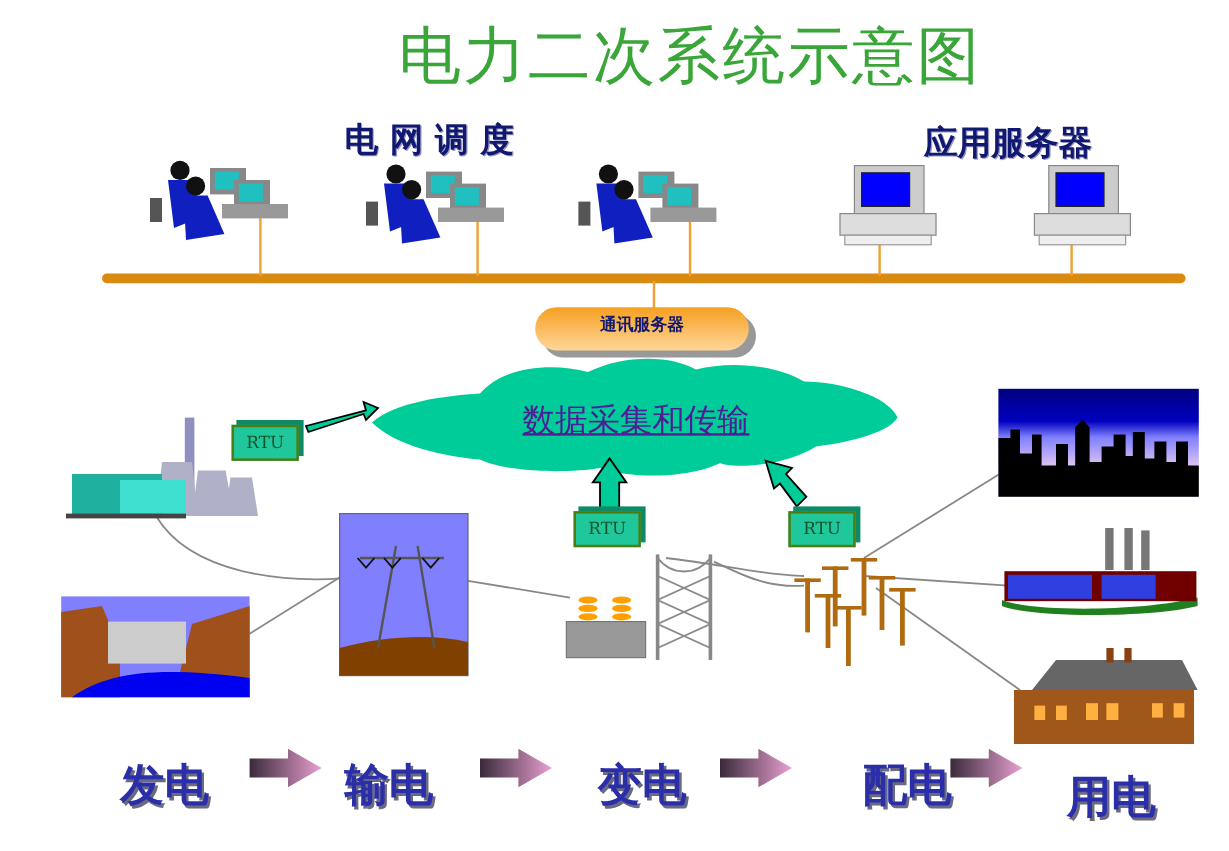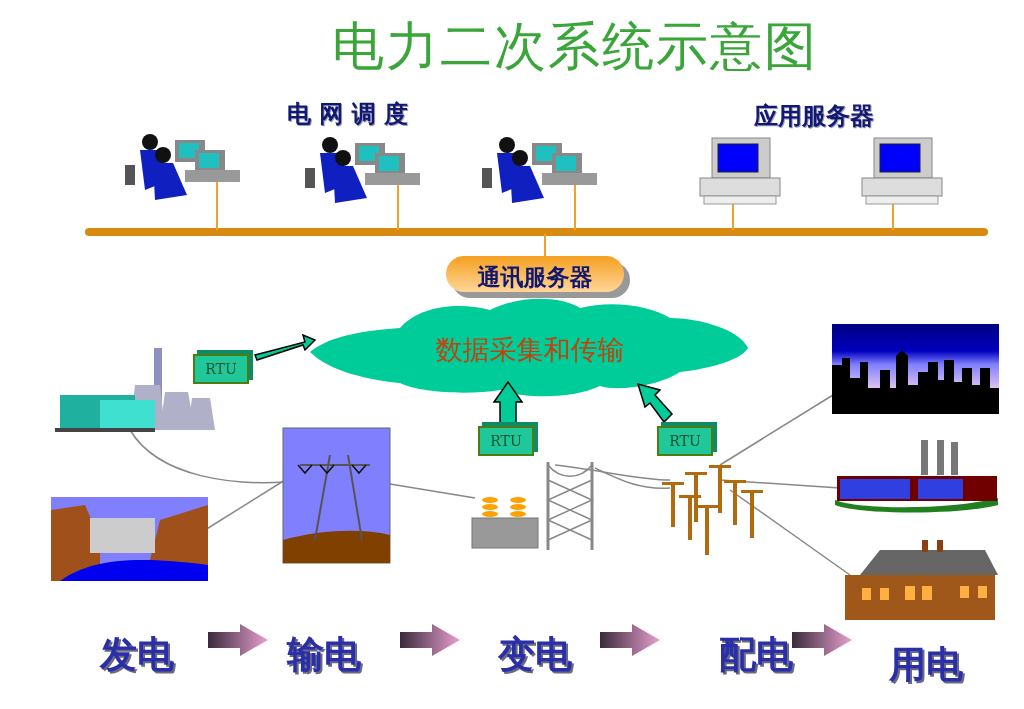--- a/index.html
+++ b/index.html
@@ -1,30 +1,30 @@
 <!DOCTYPE html>
 <html><head>
 <meta charset="utf-8">
 <style>
   html,body{margin:0;padding:0;background:#fff;}
   body{width:1024px;height:709px;position:relative;overflow:hidden;font-family:"DejaVu Sans",sans-serif;}
   .abs{position:absolute;}
   #title{left:0;width:1150px;top:12px;text-align:center;color:#3aa63a;font-size:52px;font-family:"DejaVu Sans",sans-serif;letter-spacing:2px;}
-  .hdr{color:#101870;font-weight:bold;font-size:24px;text-shadow:1px 1px 0 #9a9ac0;}
+  .hdr{color:#101870;font-weight:bold;font-size:28px;text-shadow:1px 1px 0 #9a9ac0;}
   .stage{color:#2a2ea8;font-weight:bold;font-size:37px;text-shadow:2px 2px 0 #6a6a80;}
   .rtu{width:52px;height:26px;background:#1fc79a;border:2px solid #4d7c0f;color:#14532d;font-family:"DejaVu Serif",serif;font-size:14px;text-align:center;line-height:26px;box-shadow:4px -4px 0 #0f8a66;}
   svg{position:absolute;left:0;top:0;}
 </style>
 </head>
 <body>
 
 <div id="title" class="abs">电力二次系统示意图</div>
 
 <div class="abs hdr" style="left:287px;top:98px;">电 网 调 度</div>
-<div class="abs hdr" style="left:754px;top:100px;">应用服务器</div>
+<div class="abs hdr" style="left:770px;top:100px;">应用服务器</div>
 
 <svg width="1024" height="709" viewBox="0 0 1024 709">
   <defs>
     <linearGradient id="arrowGrad" x1="0" x2="1">
       <stop offset="0" stop-color="#3a2a3a"></stop>
       <stop offset="1" stop-color="#e8a0d0"></stop>
     </linearGradient>
     <linearGradient id="pillGrad" x1="0" x2="0" y1="0" y2="1">
       <stop offset="0" stop-color="#f5a020"></stop>
       <stop offset="1" stop-color="#ffd69a"></stop>
@@ -212,22 +212,22 @@
   </g>
 
   <g>
     <polygon points="208,632 240,632 240,624 268,640 240,656 240,648 208,648" fill="url(#arrowGrad)"></polygon>
     <polygon points="400,632 432,632 432,624 460,640 432,656 432,648 400,648" fill="url(#arrowGrad)"></polygon>
     <polygon points="600,632 632,632 632,624 660,640 632,656 632,648 600,648" fill="url(#arrowGrad)"></polygon>
     <polygon points="792,632 824,632 824,624 852,640 824,656 824,648 792,648" fill="url(#arrowGrad)"></polygon>
   </g>
 </svg>
 
-<div class="abs" style="left:446px;top:262px;width:178px;text-align:center;color:#101870;font-weight:bold;font-size:23px;">通讯服务器</div>
-<div class="abs" style="left:400px;top:332px;width:260px;text-align:center;color:#c2410c;font-size:27px;">数据采集和传输</div>
+<div class="abs" style="left:446px;top:262px;width:178px;text-align:center;color:#101870;font-weight:bold;font-size:14px;">通讯服务器</div>
+<div class="abs" style="left:400px;top:332px;width:260px;text-align:center;color:#4c1d95;font-size:27px;text-decoration:underline;">数据采集和传输</div>
 
 <div class="abs rtu" style="left:193px;top:354px;">RTU</div>
 <div class="abs rtu" style="left:478px;top:426px;">RTU</div>
 <div class="abs rtu" style="left:657px;top:426px;">RTU</div>
 
 <div class="abs stage" style="left:100px;top:630px;">发电</div>
 <div class="abs stage" style="left:287px;top:630px;">输电</div>
 <div class="abs stage" style="left:498px;top:630px;">变电</div>
 <div class="abs stage" style="left:719px;top:630px;">配电</div>
 <div class="abs stage" style="left:889px;top:640px;">用电</div>

